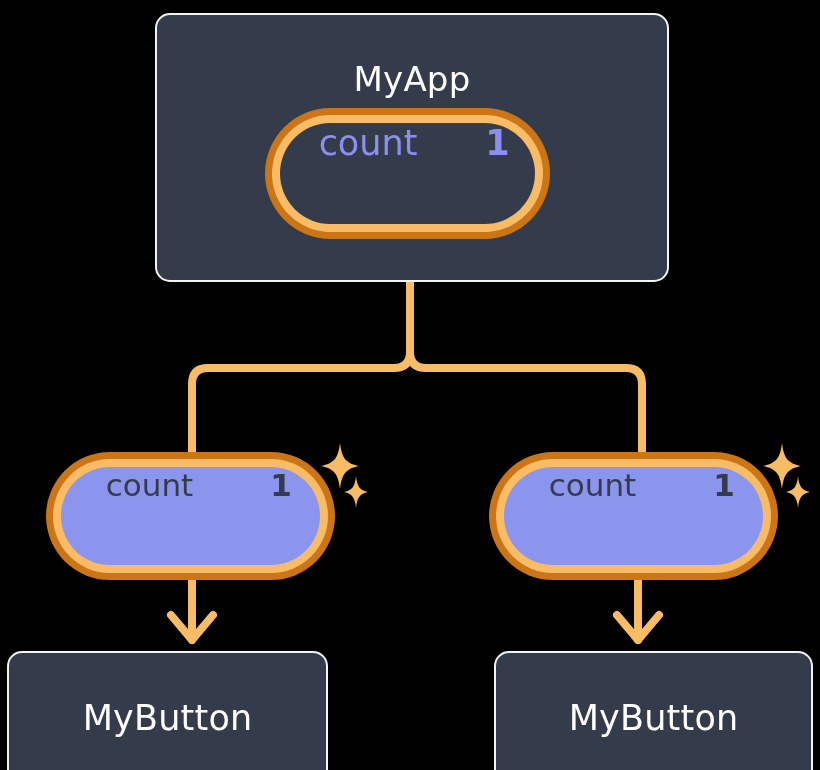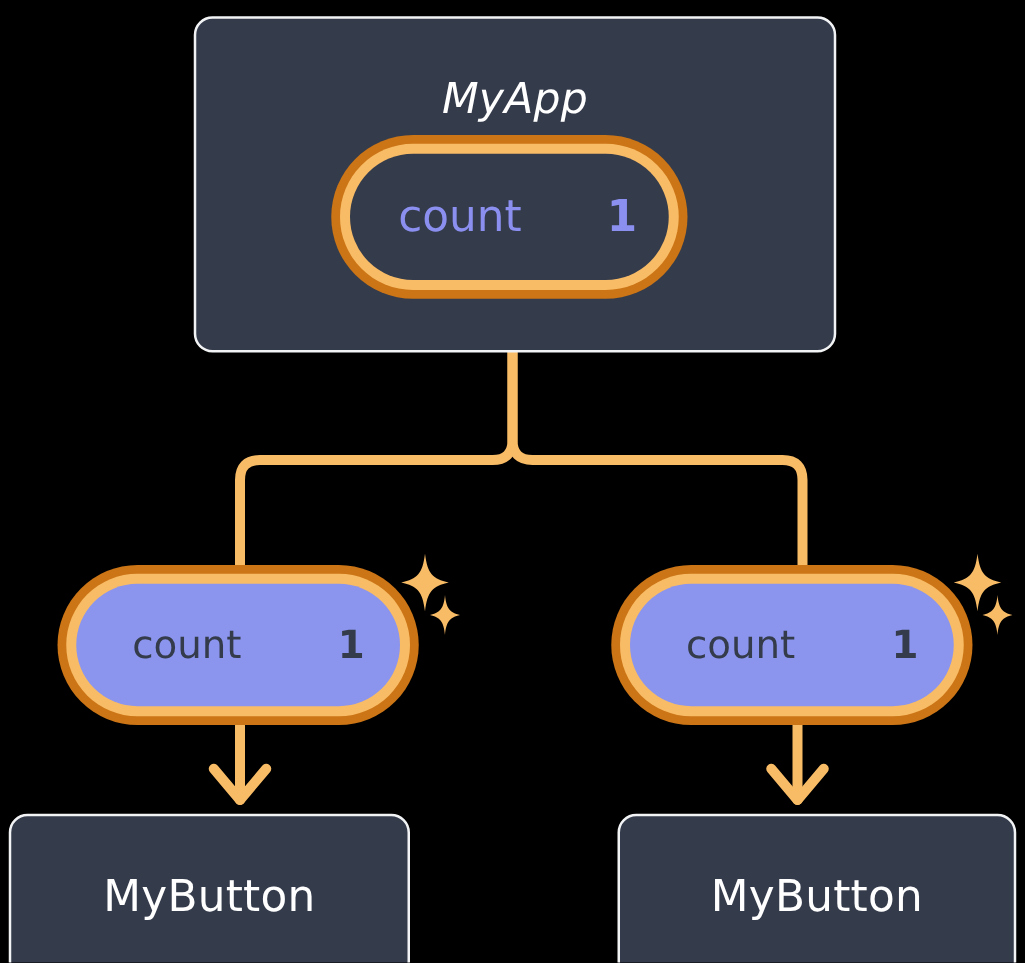--- a/index.html
+++ b/index.html
@@ -46,21 +46,20 @@
     width: 514px;
     height: 269px;
     display: block;
   }
   #box-myapp .comp-title {
     position: absolute;
     left: 0;
     top: 44px;
     width: 100%;
     text-align: center;
-    font-style: italic;
   }
   #box-mybutton-left {
     left: 7px;
     top: 651px;
     width: 321px;
     height: 133px;
   }
   #box-mybutton-right {
     left: 494px;
     top: 651px;
@@ -90,21 +89,21 @@
     
     background: #F9BC66;
     padding: 8px;
   }
   .pill-core {
     box-sizing: border-box;
     width: 100%;
     height: 100%;
     border-radius: 999px;
     display: flex;
-    align-items: center;
+    align-items: flex-start;
     overflow: hidden;
   }
   .pill-key, .pill-val {
     display: flex;
     align-items: center;
     justify-content: center;
     white-space: nowrap;
   }
 
   

